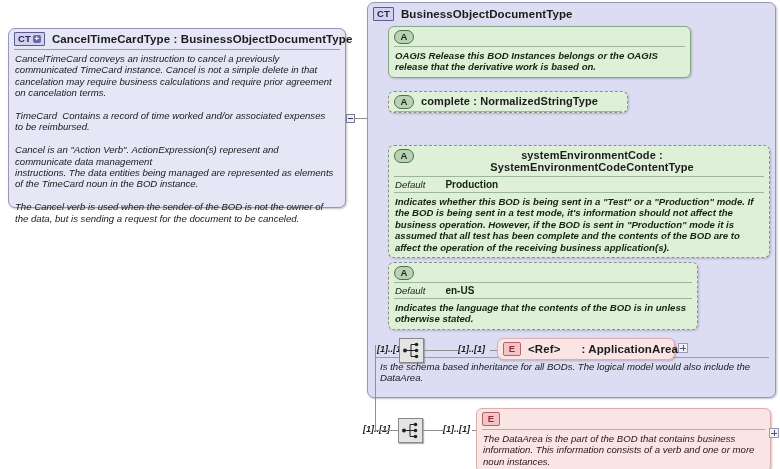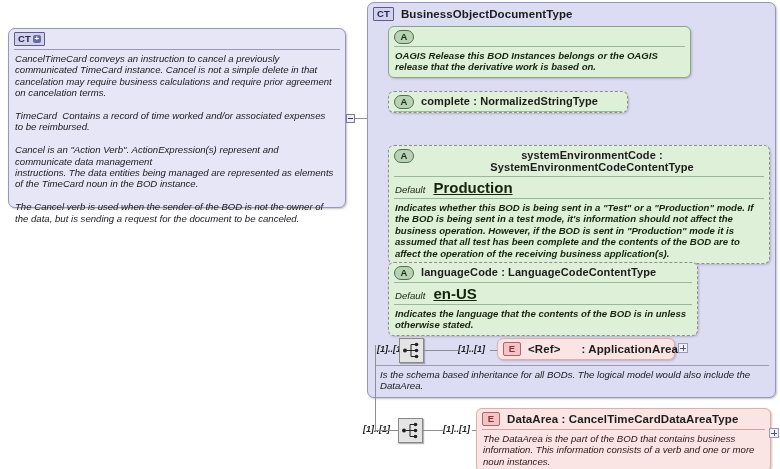--- a/index.html
+++ b/index.html
@@ -134,44 +134,44 @@
     white-space: normal;
     align-items: flex-start;
   }
   .attbox .hdr .ttl { flex: 1 1 auto; }
   .attbox .sep { background: #9bb79b; }
   .attbox .desc { color: #15240f; font-weight: bold; }
 
   .defrow {
     display: flex;
     align-items: baseline;
-    gap: 8px;
+    gap: 20px;
     font-size: 9.6px;
     padding: 2px 6px 2px 6px;
   }
   .defrow .dlabel { font-style: italic; color: #15240f; }
-  .defrow .dval { font-weight: bold; color: #15240f; font-size: 15px; text-decoration: underline; }
+  .defrow .dval { font-weight: bold; color: #15240f; font-size: 10px; }
 
   
   .elbox {
     position: absolute;
     box-sizing: border-box;
     border-radius: 6px;
     background: #fbe4e4;
     border: 1px solid #ddaeae;
     box-shadow: 1px 1px 2px rgba(140,110,110,0.4);
   }
   .elbox .hdr { font-size: 11.5px; padding: 3px 8px 3px 5px; }
   .elbox .sep { background: #d3a2a2; }
   .elbox .desc { color: #2a1414; }
 
   
   #bod-annot {
     position: absolute;
-    left: 8px; top: 362px;
+    left: 8px; top: 354px;
     width: 393px;
   }
   #bod-annot .sep { background: #9a9ab4; margin: 0; }
   #bod-annot .desc { padding: 3px 2px 2px 4px; }
 
   
   .wire { position: absolute; background: #8f8f8f; }
   .wire.h { height: 1px; }
   .wire.v { width: 1px; }
 
@@ -227,20 +227,21 @@
 <body>
 
 <div class="canvas">
 
   <div class="rbox" id="ct-left">
     <div class="hdr">
       <span class="badge badge-ct">
         <span>CT</span>
         <span class="plus">+</span>
       </span>
+      <span>CancelTimeCardType : BusinessObjectDocumentType</span>
     </div>
     <div class="sep"></div>
     <div class="desc">CancelTimeCard conveys an instruction to cancel a previously communicated TimeCard instance. Cancel is not a simple delete in that cancelation may require business calculations and require prior agreement on cancelation terms.
 
 TimeCard  Contains a record of time worked and/or associated expenses to be reimbursed.
 
 Cancel is an "Action Verb". ActionExpression(s) represent and communicate data management
 instructions. The data entities being managed are represented as elements of the TimeCard noun in the BOD instance.
 
 The Cancel verb is used when the sender of the BOD is not the owner of the data, but is sending a request for the document to be canceled.</div>
@@ -298,21 +299,20 @@
       <span class="dlabel">Default</span>
       <span class="dval">Production</span>
     </div>
     <div class="sep"></div>
     <div class="desc">Indicates whether this BOD is being sent in a "Test" or a "Production" mode. If the BOD is being sent in a test mode, it's information should not affect the business operation. However, if the BOD is sent in "Production" mode it is assumed that all test has been complete and the contents of the BOD are to affect the operation of the receiving business application(s).</div>
   </div>
 
   <div class="attbox opt" style="left:388px; top:262px; width:310px;">
     <div class="hdr">
       <span class="badge badge-a">A</span>
-      <span class="ttl">languageCode : LanguageCodeContentType</span>
     </div>
     <div class="sep"></div>
     <div class="defrow">
       <span class="dlabel">Default</span>
       <span class="dval">en-US</span>
     </div>
     <div class="sep"></div>
     <div class="desc">Indicates the language that the contents of the BOD is in unless otherwise stated.</div>
   </div>
 
@@ -359,20 +359,19 @@
       <circle cx="16.5" cy="17.5" r="1.8" fill="#222"></circle>
     </svg>
   </div>
   <div class="wire h" style="left:423px; top:430px; width:20px;"></div>
   <div class="card" style="left:443px; top:424px;">[1]..[1]</div>
   <div class="wire h" style="left:472px; top:430px; width:4px;"></div>
 
   <div class="elbox" style="left:476px; top:408px; width:295px;">
     <div class="hdr">
       <span class="badge badge-e">E</span>
-      <span>DataArea : CancelTimeCardDataAreaType</span>
     </div>
     <div class="sep"></div>
     <div class="desc">The DataArea is the part of the BOD that contains business information. This information consists of a verb and one or more noun instances.</div>
   </div>
   <div class="plusbox" style="left:769px; top:428px;"></div>
 
 </div>
 
 </body></html>

